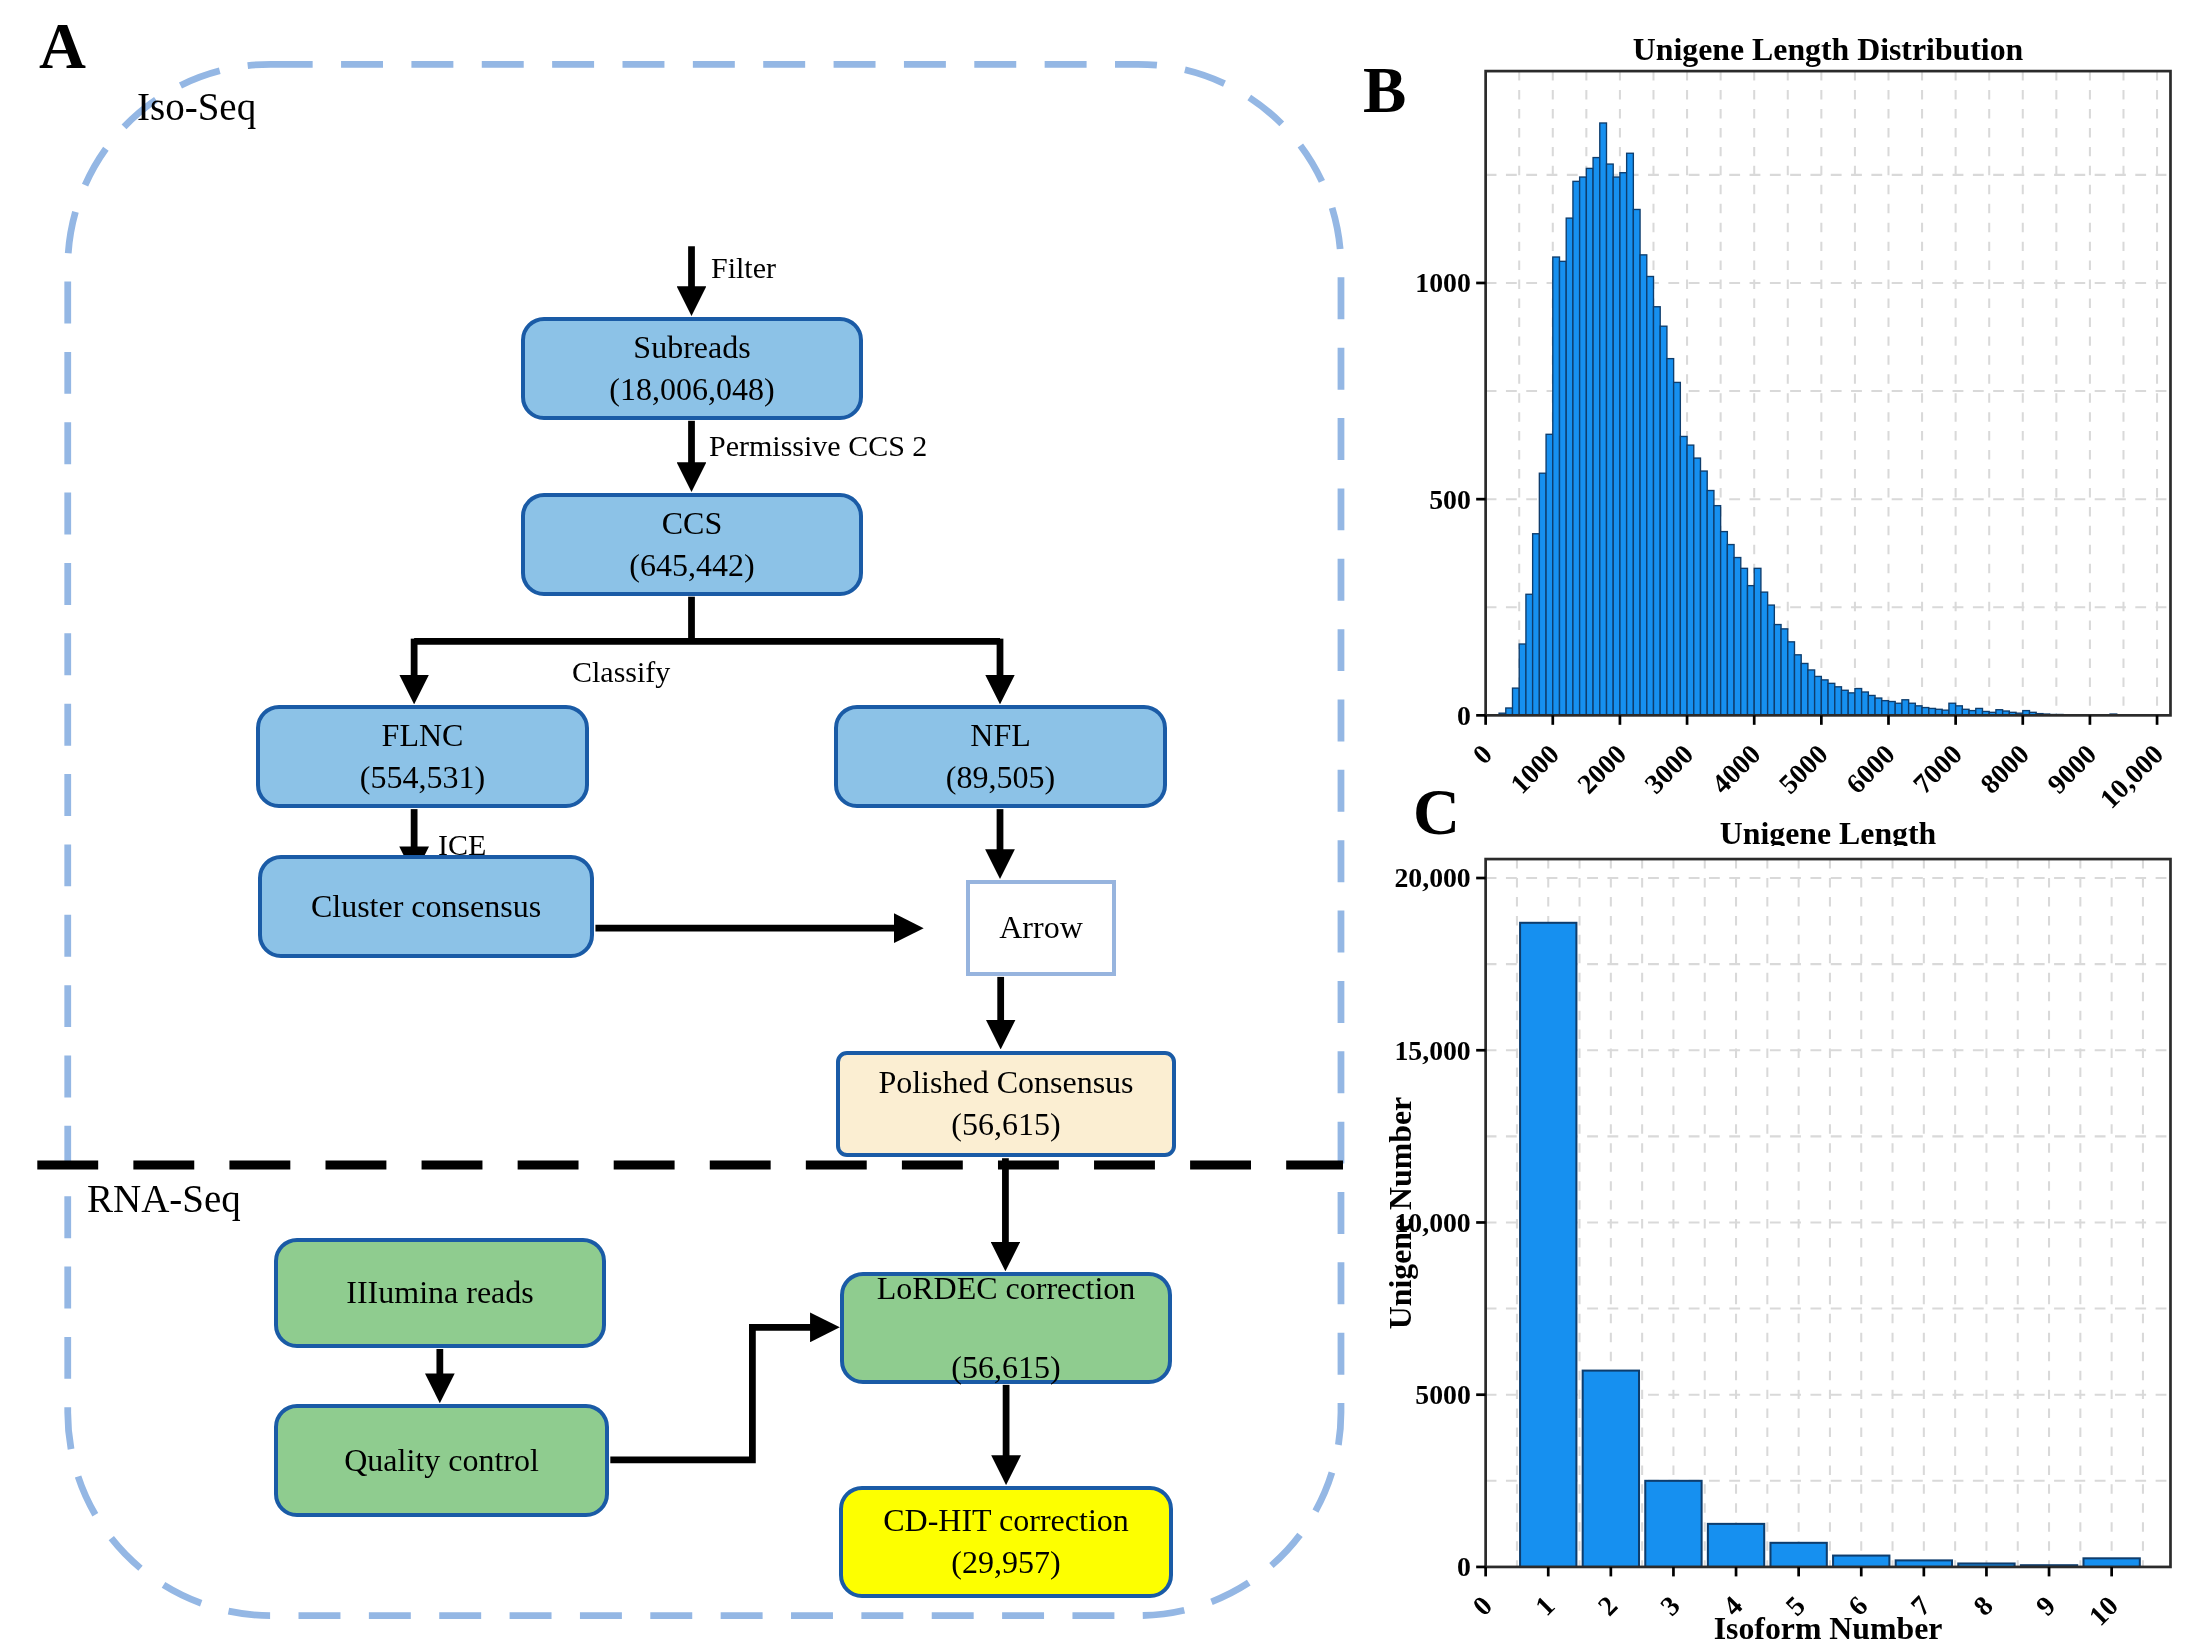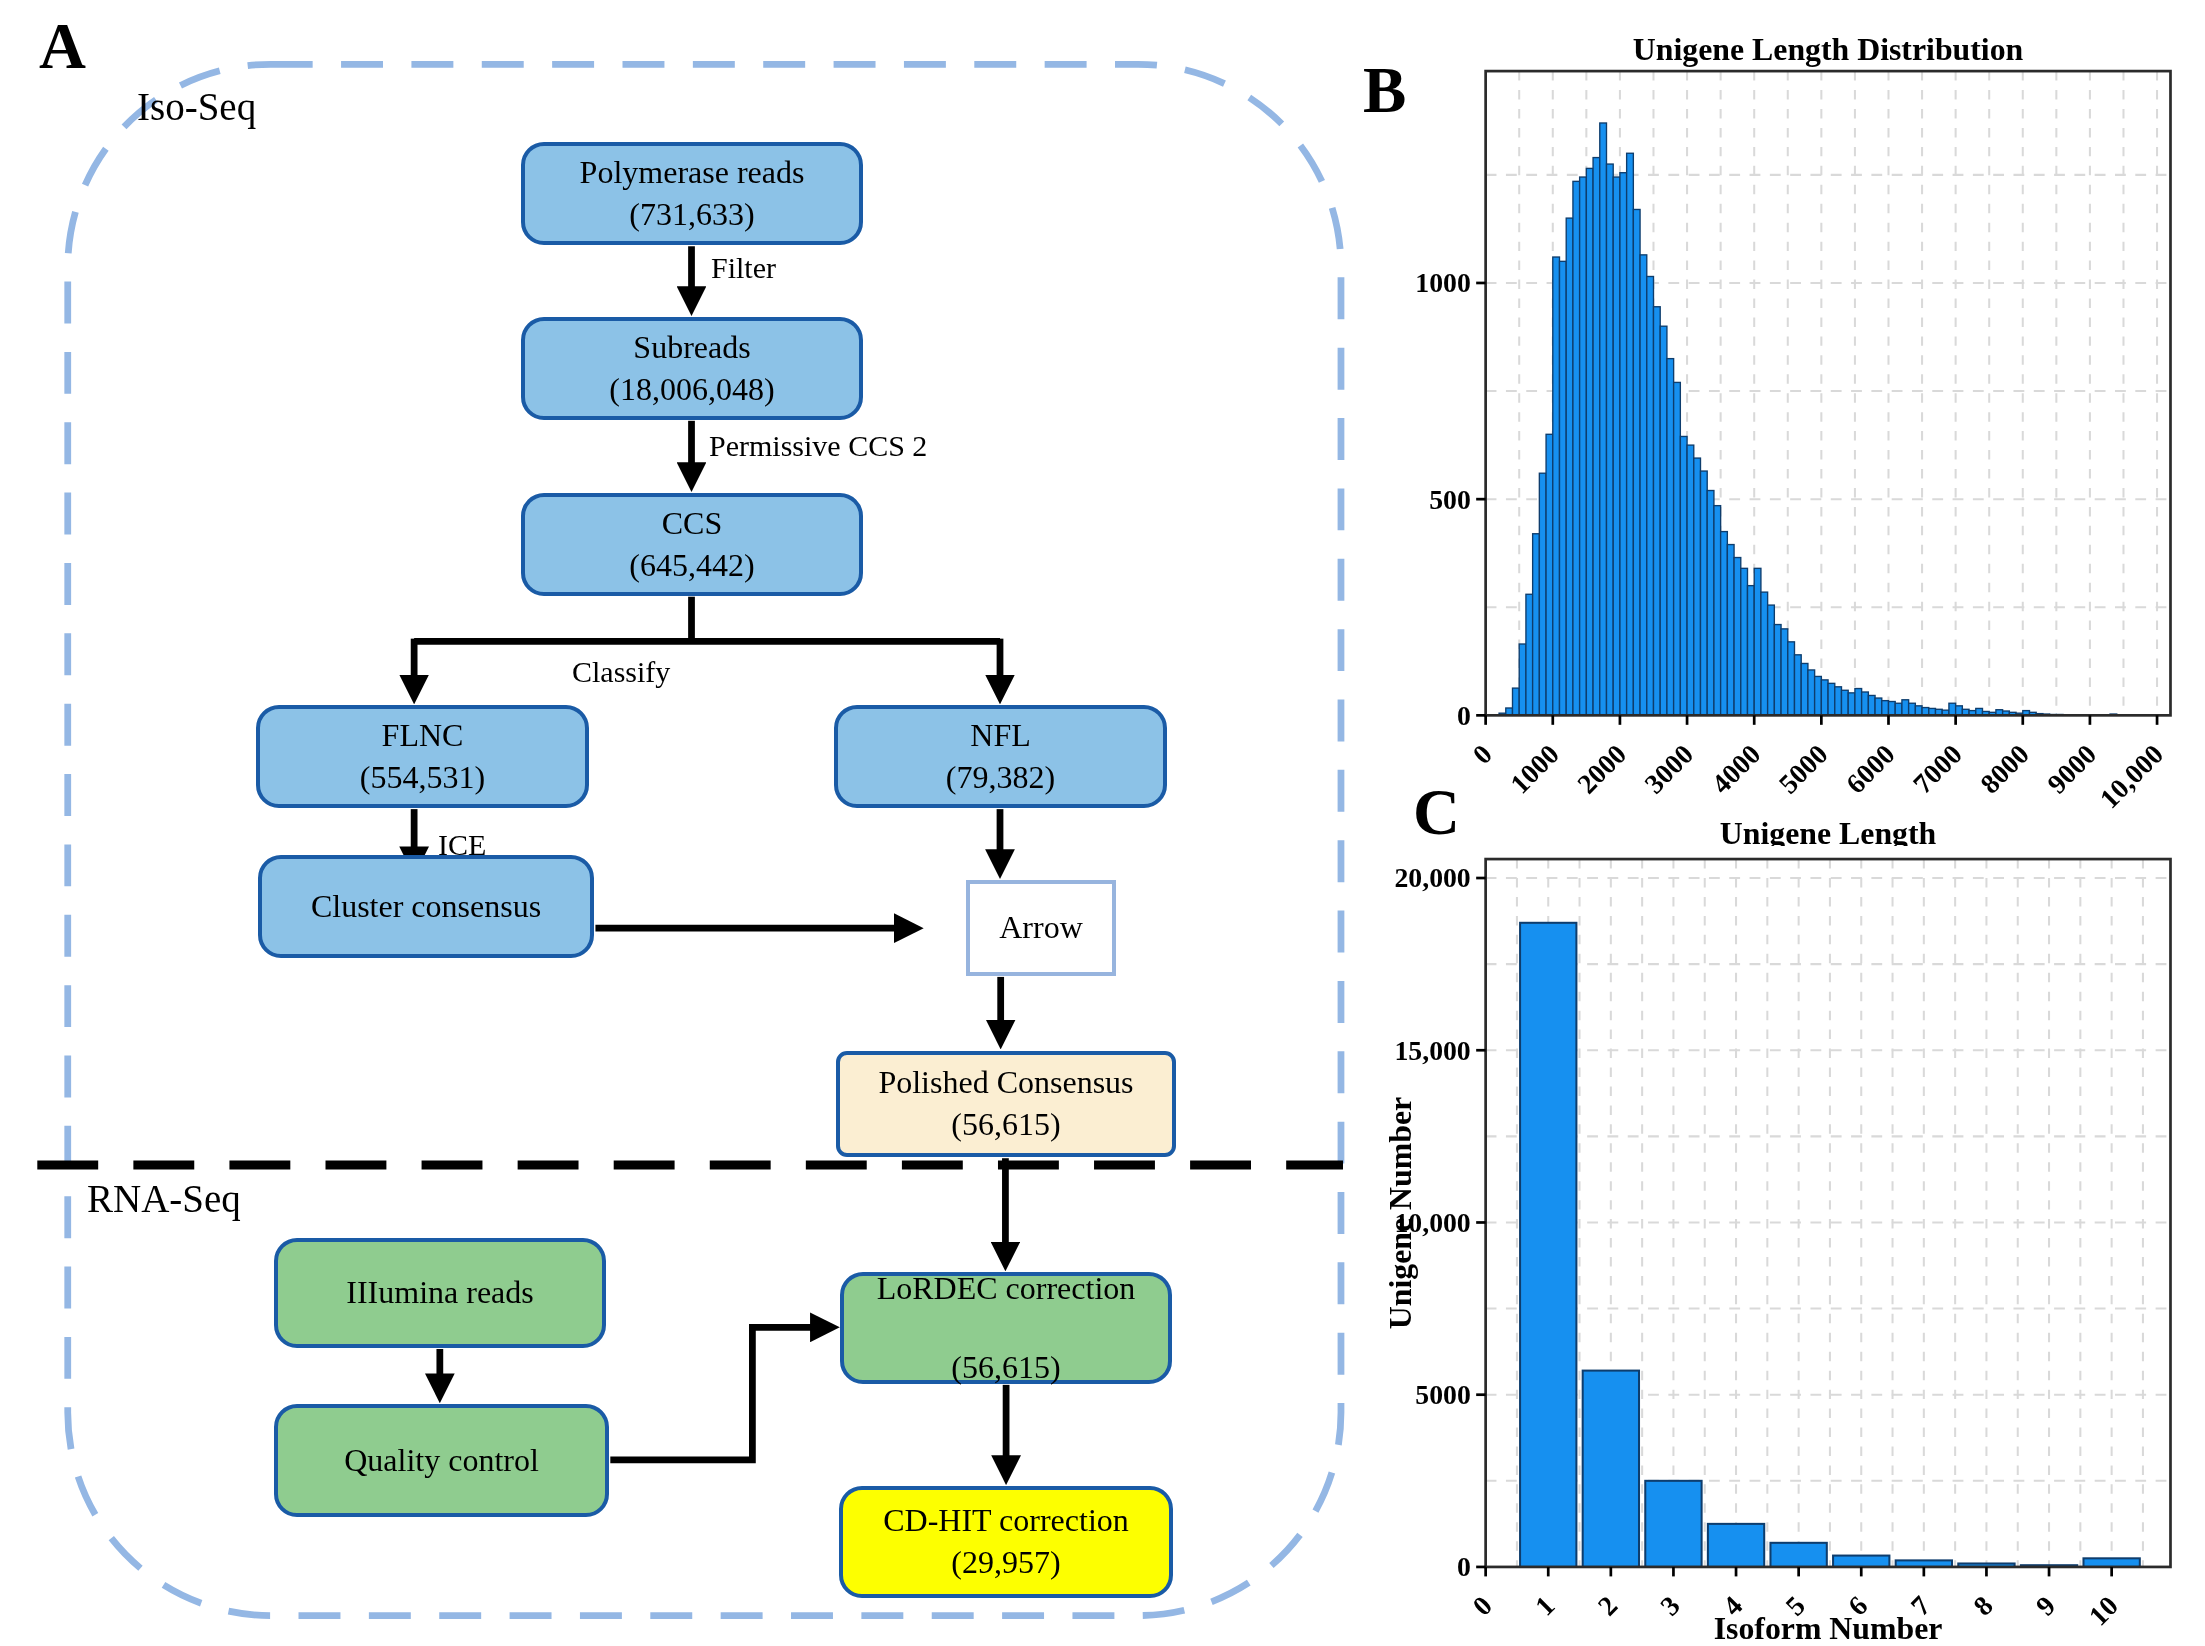--- a/index.html
+++ b/index.html
@@ -68,39 +68,35 @@
     </g>
   </svg>
 
   <div class="panel-letter" style="left:39px;top:13.5px;">A</div>
   <div class="panel-letter" style="left:1363px;top:58px;">B</div>
   <div class="panel-letter" style="left:1413px;top:780px;">C</div>
 
   <div class="section-label" style="left:137px;top:87px;">Iso-Seq</div>
   <div class="section-label" style="left:87px;top:1179px;">RNA-Seq</div>
 
-  <div class="node blue" style="left:521px;top:142px;width:342px;height:103px;">
-    <span>Polymerase reads</span>
-    <span>(731,633)</span>
-  </div>
   <div class="node blue" style="left:521px;top:317px;width:342px;height:103px;">
     <span>Subreads</span>
     <span>(18,006,048)</span>
   </div>
   <div class="node blue" style="left:521px;top:493px;width:342px;height:103px;">
     <span>CCS</span>
     <span>(645,442)</span>
   </div>
   <div class="node blue" style="left:256px;top:705px;width:333px;height:103px;">
     <span>FLNC</span>
     <span>(554,531)</span>
   </div>
   <div class="node blue" style="left:834px;top:705px;width:333px;height:103px;">
     <span>NFL</span>
-    <span>(79,382)</span>
+    <span>(89,505)</span>
   </div>
   <div class="node blue" style="left:258px;top:855px;width:336px;height:103px;">
     <span>Cluster consensus</span>
   </div>
   <div class="node plain" style="left:966px;top:880px;width:150px;height:96px;">
     <span>Arrow</span>
   </div>
   <div class="node cream" style="left:836px;top:1051px;width:340px;height:106px;">
     <span>Polished Consensus</span>
     <span>(56,615)</span>

